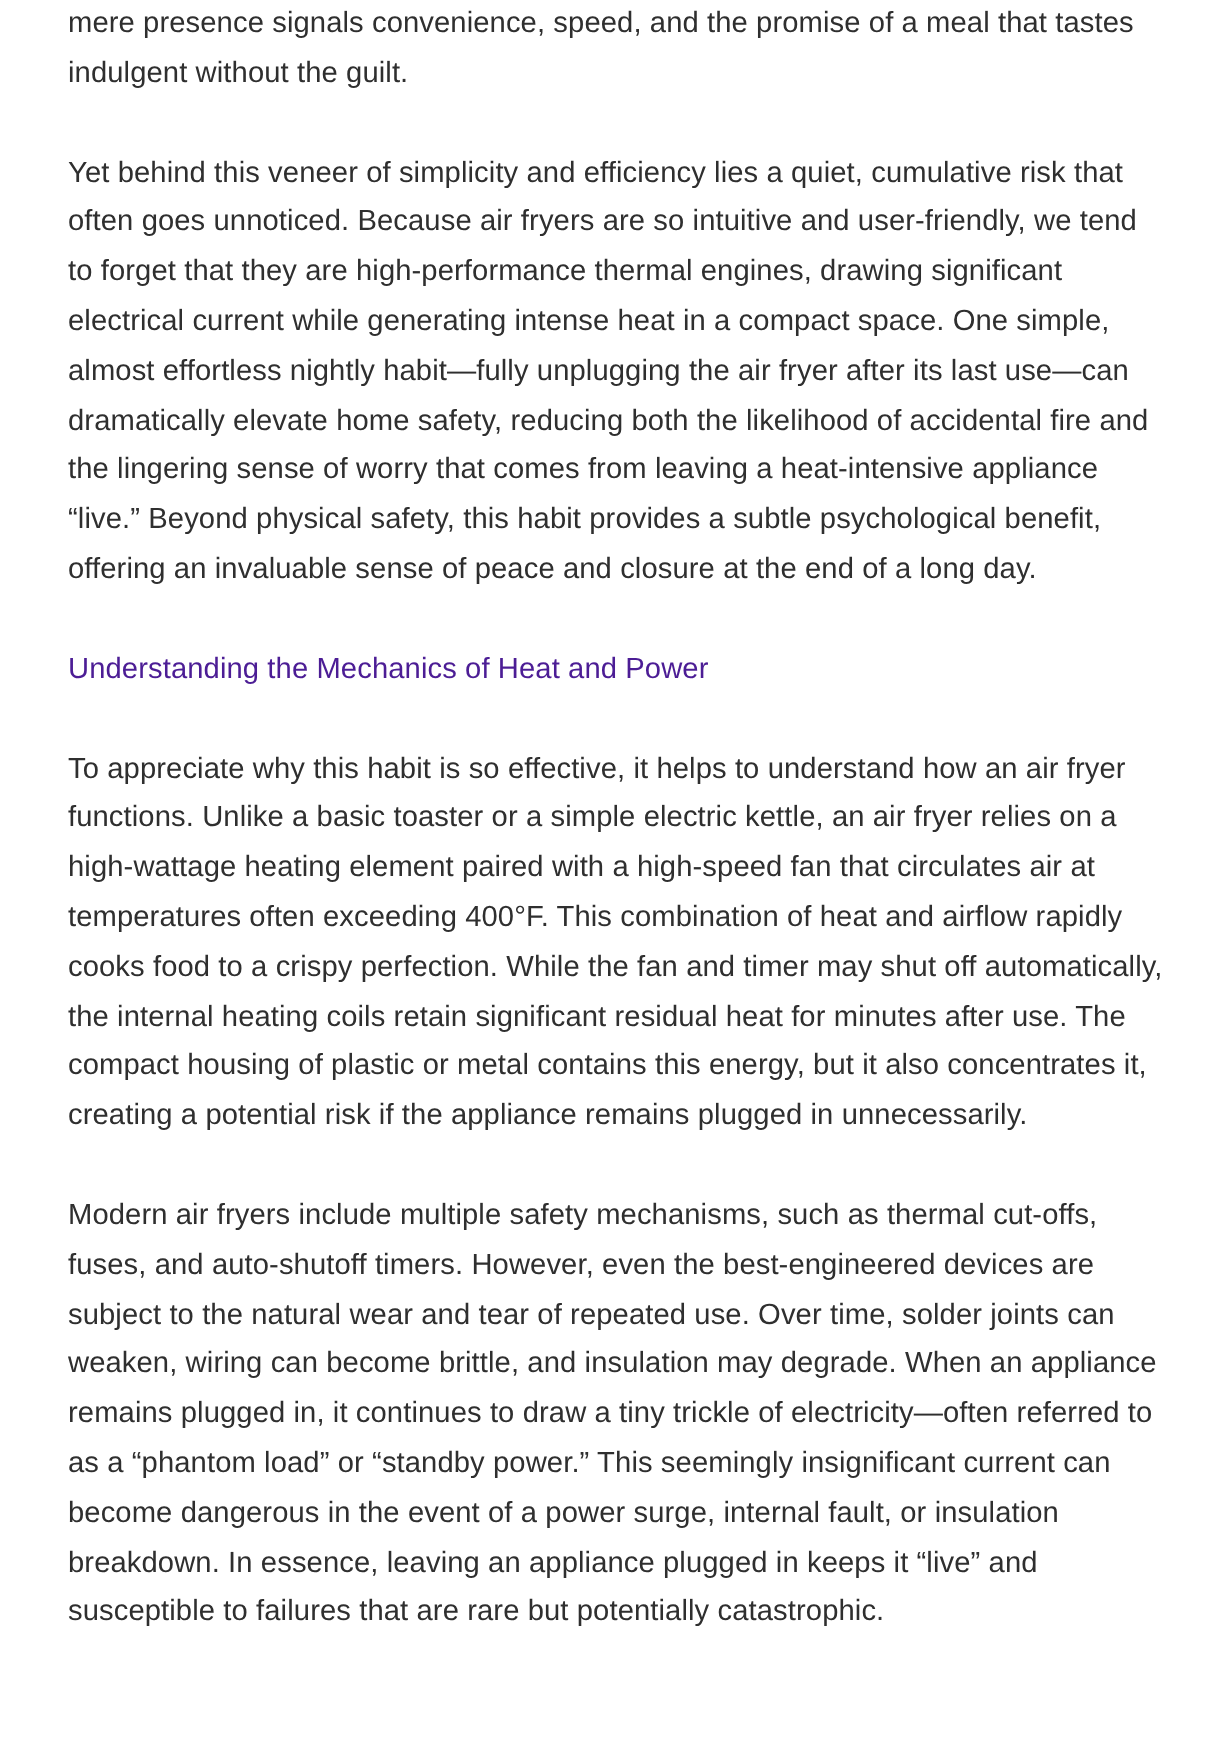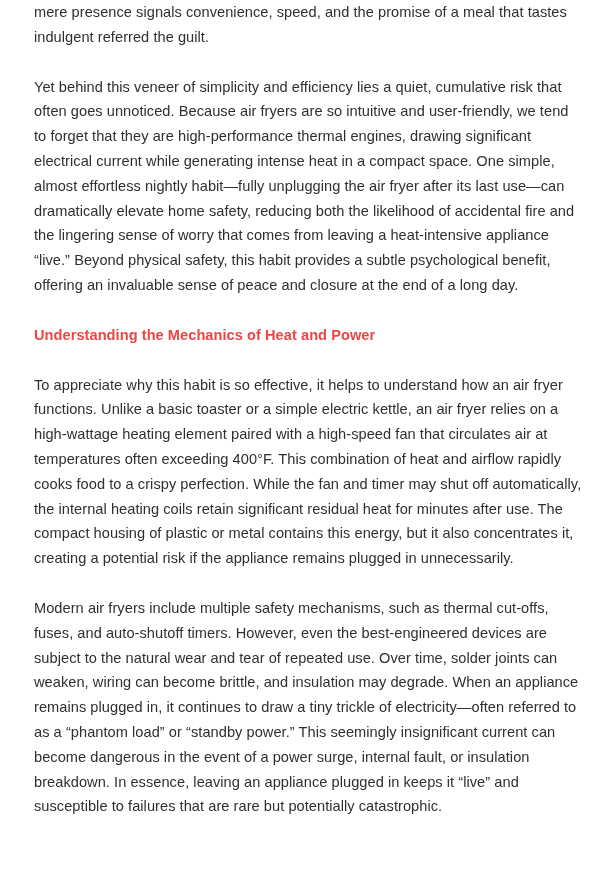--- a/index.html
+++ b/index.html
@@ -25,27 +25,27 @@
       letter-spacing: 0.05px;
     }
     .para {
       margin: 0 0 25px 0;
     }
     .first {
       margin-top: 0;
     }
     .heading {
       margin: 0 0 25px 0;
-      font-weight: bold;
+      font-weight: normal;
       font-size: 14.6px;
-      color: #ef4444;
+      color: #4c1d95;
     }
   </style>
 </head>
 <body>
 
 <div class="article">
-  <p class="para first">mere presence signals convenience, speed, and the promise of a meal that tastes indulgent referred the guilt.</p>
+  <p class="para first">mere presence signals convenience, speed, and the promise of a meal that tastes indulgent without the guilt.</p>
   <p class="para">Yet behind this veneer of simplicity and efficiency lies a quiet, cumulative risk that often goes unnoticed. Because air fryers are so intuitive and user-friendly, we tend to forget that they are high-performance thermal engines, drawing significant electrical current while generating intense heat in a compact space. One simple, almost effortless nightly habit—fully unplugging the air fryer after its last use—can dramatically elevate home safety, reducing both the likelihood of accidental fire and the lingering sense of worry that comes from leaving a heat-intensive appliance “live.” Beyond physical safety, this habit provides a subtle psychological benefit, offering an invaluable sense of peace and closure at the end of a long day.</p>
   <p class="heading">Understanding the Mechanics of Heat and Power</p>
   <p class="para">To appreciate why this habit is so effective, it helps to understand how an air fryer functions. Unlike a basic toaster or a simple electric kettle, an air fryer relies on a high-wattage heating element paired with a high-speed fan that circulates air at temperatures often exceeding 400°F. This combination of heat and airflow rapidly cooks food to a crispy perfection. While the fan and timer may shut off automatically, the internal heating coils retain significant residual heat for minutes after use. The compact housing of plastic or metal contains this energy, but it also concentrates it, creating a potential risk if the appliance remains plugged in unnecessarily.</p>
   <p class="para">Modern air fryers include multiple safety mechanisms, such as thermal cut-offs, fuses, and auto-shutoff timers. However, even the best-engineered devices are subject to the natural wear and tear of repeated use. Over time, solder joints can weaken, wiring can become brittle, and insulation may degrade. When an appliance remains plugged in, it continues to draw a tiny trickle of electricity—often referred to as a “phantom load” or “standby power.” This seemingly insignificant current can become dangerous in the event of a power surge, internal fault, or insulation breakdown. In essence, leaving an appliance plugged in keeps it “live” and susceptible to failures that are rare but potentially catastrophic.</p>
 </div>
 
 </body></html>

